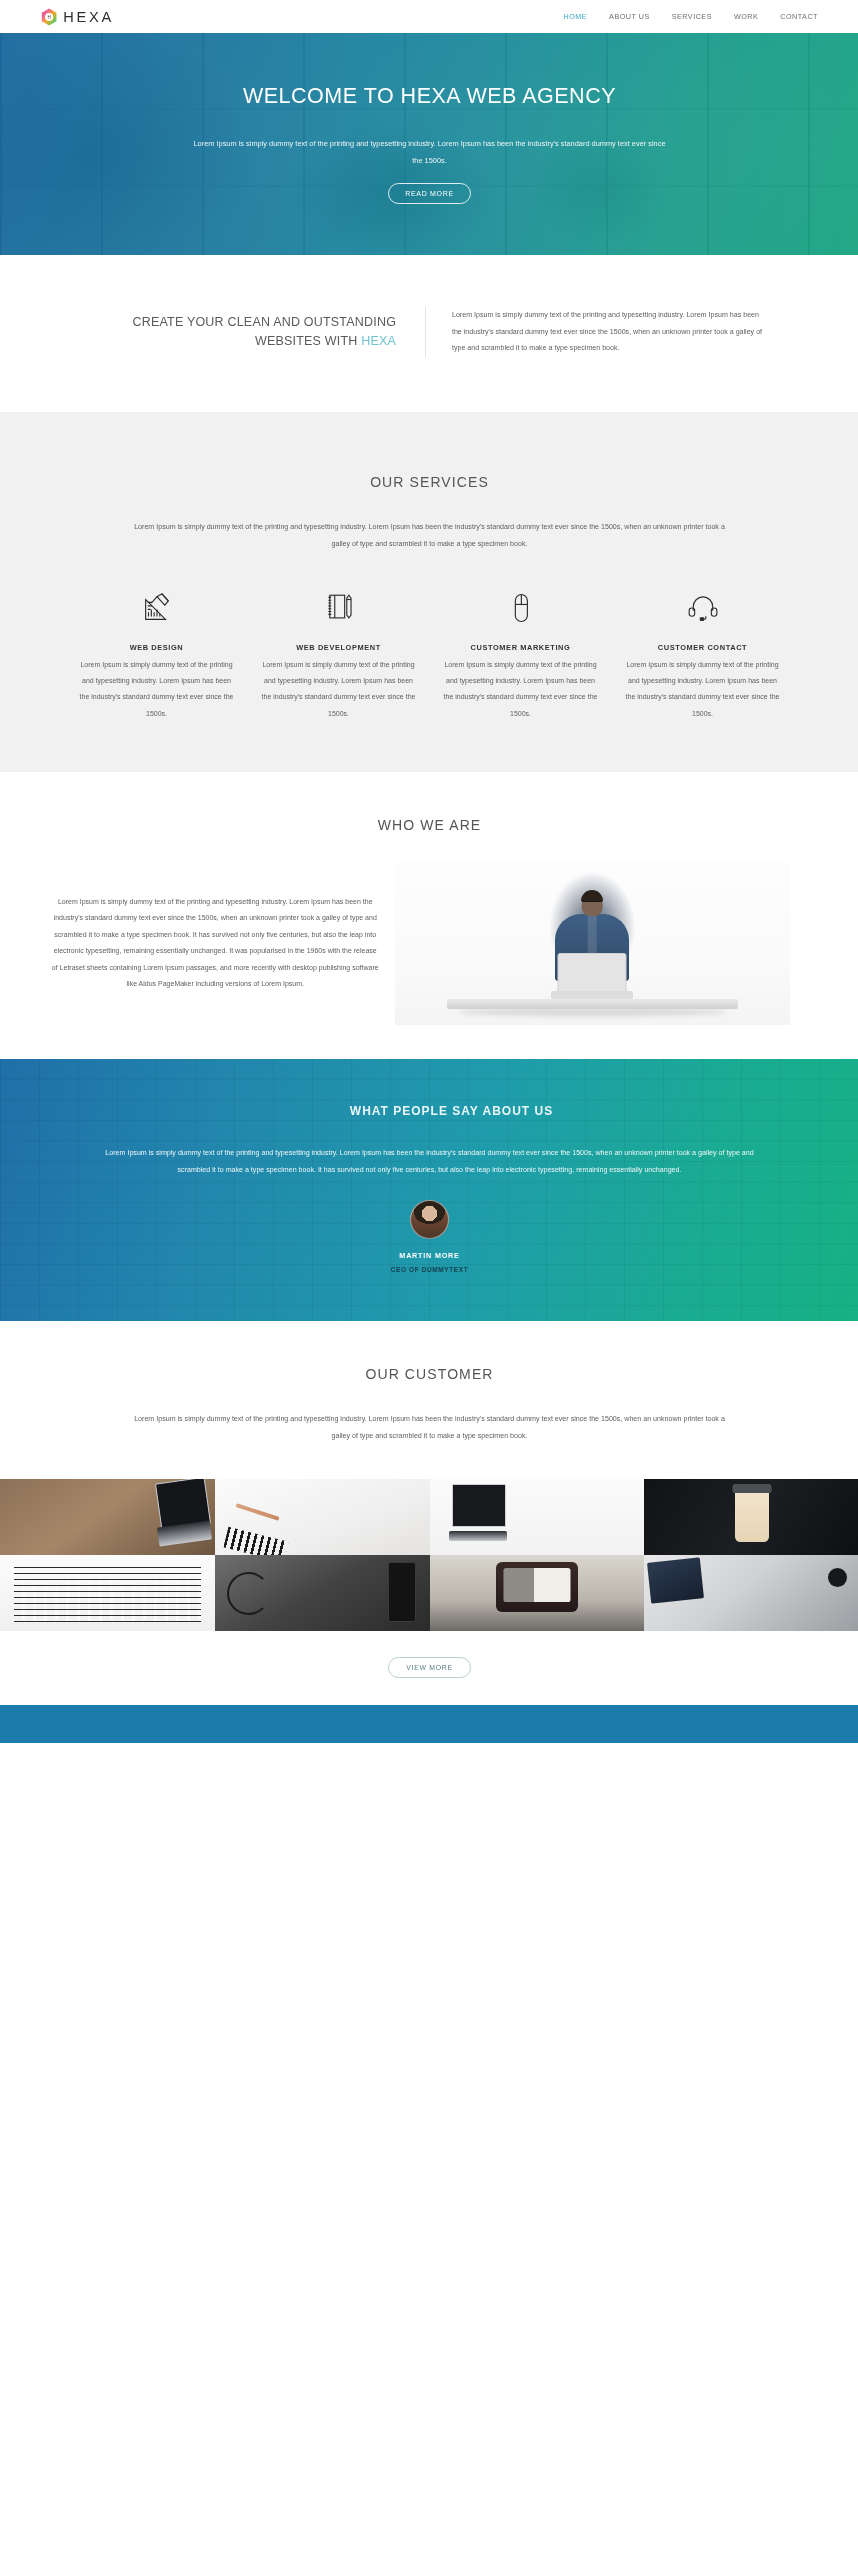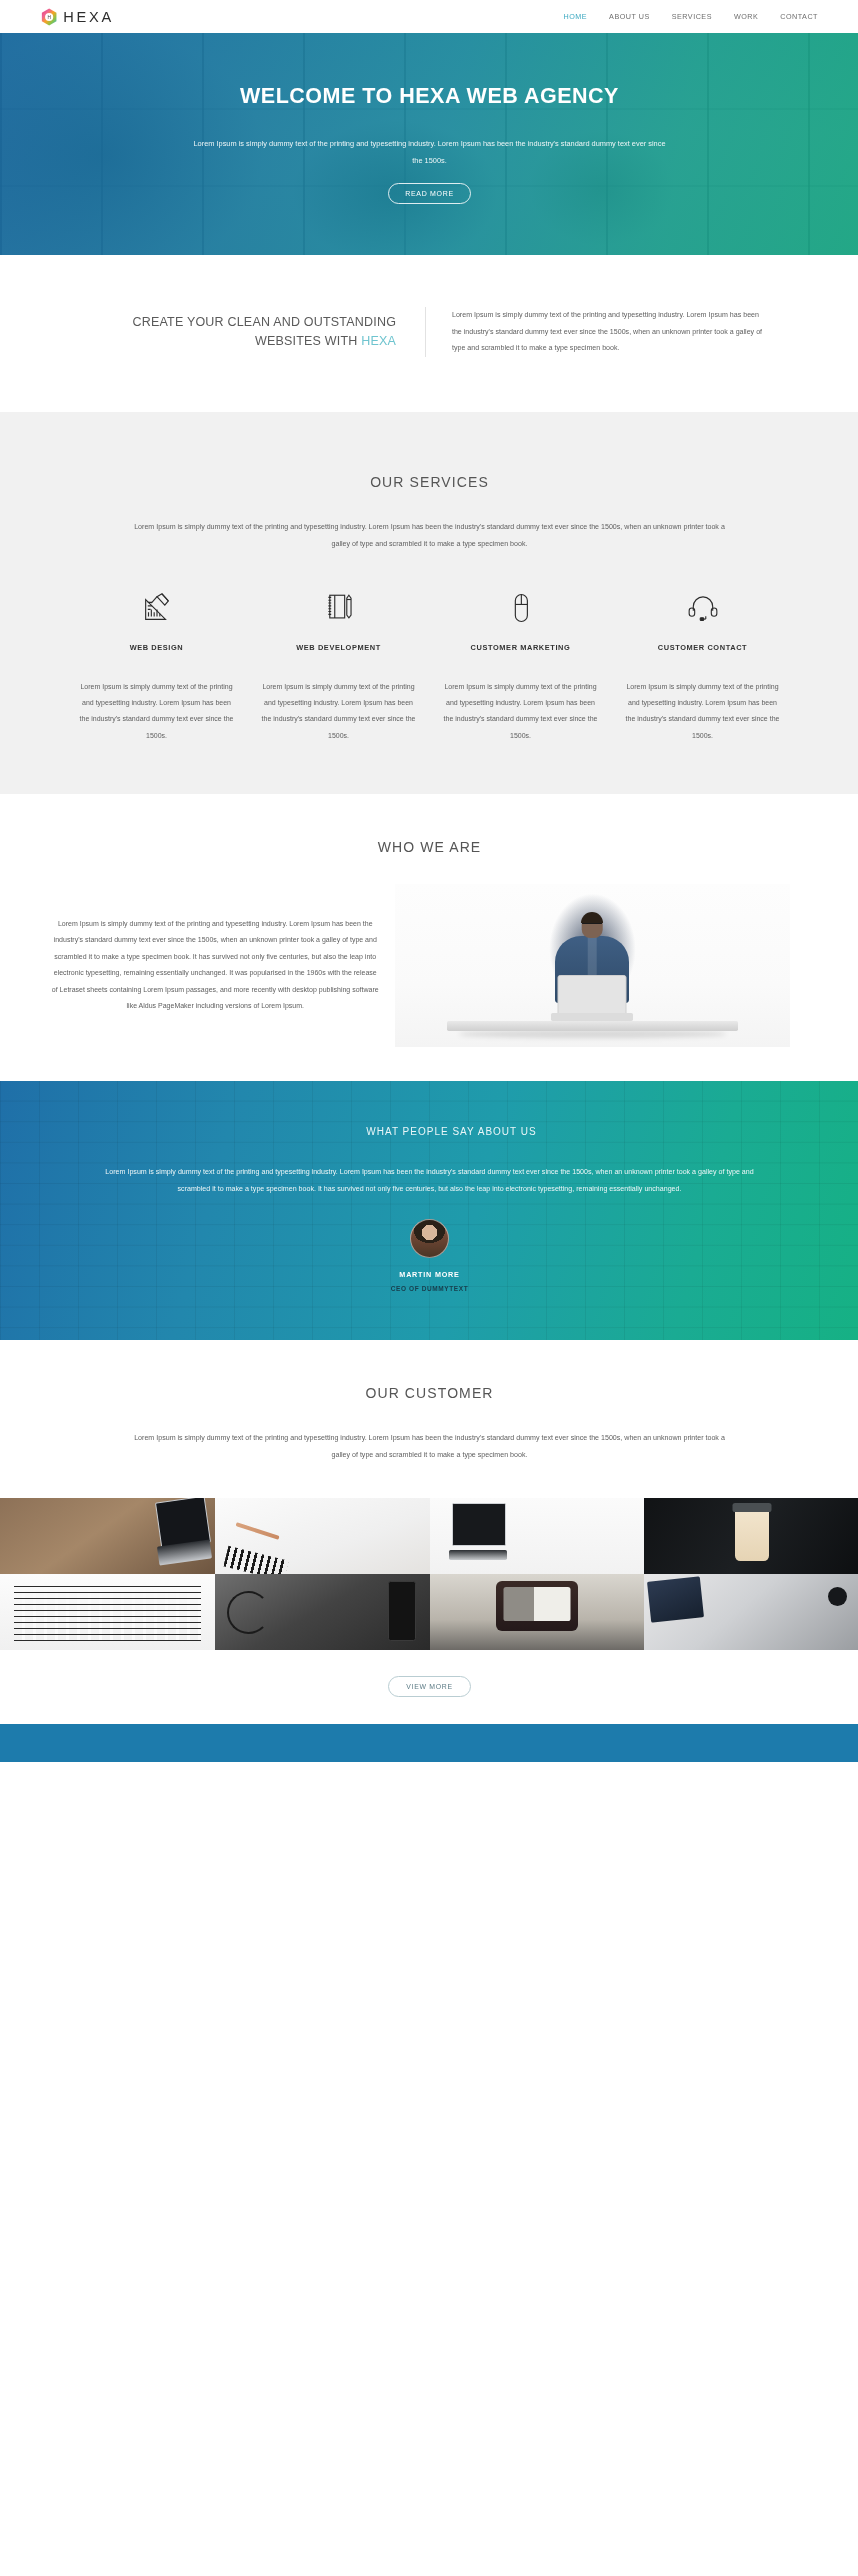--- a/index.html
+++ b/index.html
@@ -70,21 +70,21 @@
        rgba(24,104,158,.88) 0%,
        rgba(27,118,160,.86) 22%,
        rgba(28,140,158,.85) 52%,
        rgba(26,160,140,.85) 78%,
        rgba(22,168,128,.86) 100%);
   }
   .hero-inner { position: relative; z-index: 3; text-align: center; width: 100%; }
   .hero-title {
     color: #ffffff;
     font-size: 21.5px;
-    font-weight: 700;
+    font-weight: 400;
     letter-spacing: 0.5px;
     margin-bottom: 26px;
   }
   .hero-sub {
     color: #eef6f7;
     font-size: 7.4px;
     line-height: 2.3;
     max-width: 481px;
     margin: 0 auto 13.7px auto;
   }
@@ -157,21 +157,21 @@
     margin-top: 38px;
     padding: 0 30px;
   }
   .svc-col { width: 182px; padding: 0 12px; text-align: center; }
   .svc-icon { height: 36px; display: flex; align-items: center; justify-content: center; margin-bottom: 17px; }
   .svc-title {
     font-size: 7.4px;
     letter-spacing: 0.6px;
     color: #333;
     font-weight: 700;
-    margin-bottom: 27px;
+    margin-bottom: 5px;
   }
   .svc-text { font-size: 7px; line-height: 2.3; color: #5e5e5e; }
 
   
   .who { background: #fff; padding: 45px 0 34px 0; }
   .who-wrap { display: flex; width: 756px; margin: 29px auto 0 auto; align-items: center; }
   .who-text {
     width: 343px;
     font-size: 7px;
     line-height: 2.35;
@@ -236,21 +236,21 @@
   }
   .testi-bg {
     position: absolute; inset: 0;
     background:
       linear-gradient(90deg, rgba(0,0,0,.06) 0 0.9px, transparent 0.9px 39px) 0 0/39px 100%,
       linear-gradient(0deg, rgba(0,0,0,.06) 0 0.9px, transparent 0.9px 20.6px) 0 0/100% 20.6px,
       linear-gradient(105deg,#1f6fa8 0%, #2287ad 26%, #1f9cab 55%, #1aab93 80%, #16b184 100%);
   }
   .testi > *:not(.testi-bg) { position: relative; z-index: 2; }
   .testi-title {
-    color: #eaf6f8; font-size: 10px; font-weight: 400; letter-spacing: 1px;
+    color: #eaf6f8; font-size: 12px; font-weight: 700; letter-spacing: 1px;
     margin-bottom: 27.5px;
     margin-left: 44px;
   }
   .testi-text {
     color: #eef7f8; font-size: 7.1px; line-height: 2.35;
     max-width: 678px; margin: 0 auto 22px auto;
   }
   .avatar {
     width: 39px; height: 39px; border-radius: 50%; margin: 0 auto 12px auto;
     background:

